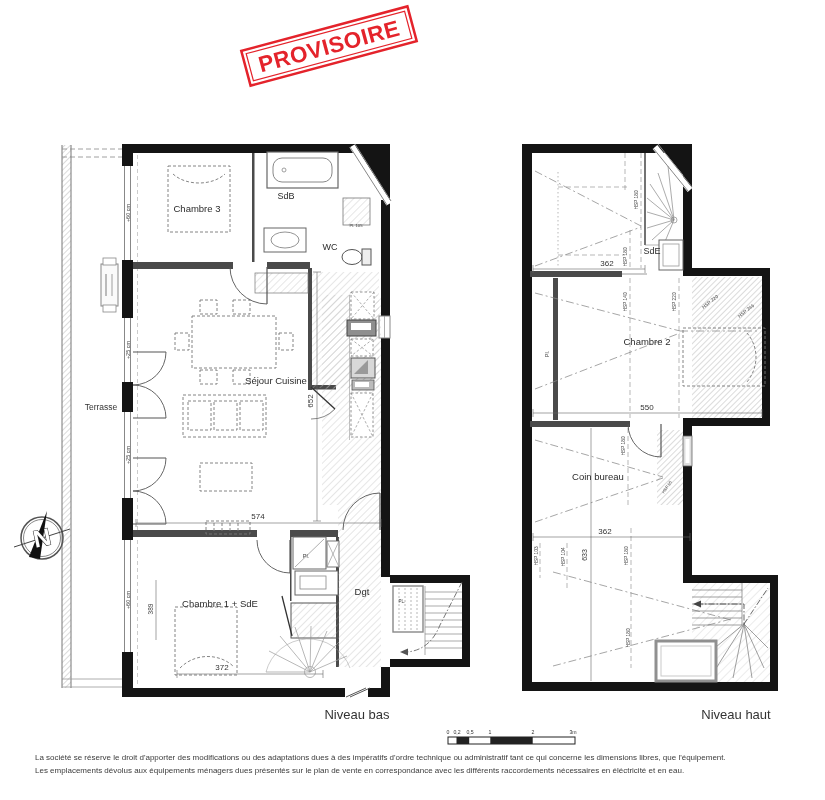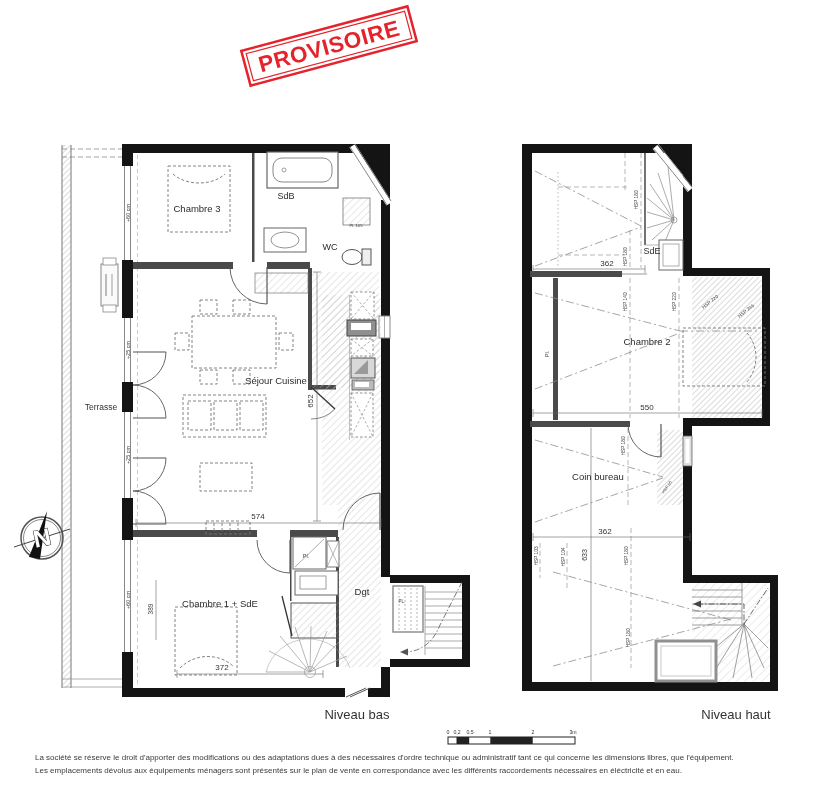--- a/index.html
+++ b/index.html
@@ -454,16 +454,16 @@
 
   <g transform="translate(329,46) rotate(-15)">
     <rect x="-86" y="-18" width="172" height="36" fill="#fff" stroke-width="2.5" stroke="#e4232b"></rect>
     <rect x="-82" y="-14" width="164" height="28" fill="none" stroke-width="1.2" stroke="#e4232b"></rect>
     <text x="0" y="8" font-size="22.5" font-weight="bold" text-anchor="middle" letter-spacing="0.5" fill="#e4232b">PROVISOIRE</text>
   </g>
 </svg>
 
 
 <div class="footer">
-  <div>La société se réserve le droit  d'apporter des modifications ou des adaptations dues à des nécessaires d'ordre technique ou administratif tant ce qui concerne les dimensions libres, que l'équipement.</div>
-  <div>Les emplacements dévolus aux équipements ménagers sont présentés sur le plan de vente en correspondance avec les différents raccordements nécessaires en éléctricité et en eau.</div>
+  <div>La société se réserve le droit  d'apporter des modifications ou des adaptations dues à des impératifs d'ordre technique ou administratif tant ce qui concerne les dimensions libres, que l'équipement.</div>
+  <div>Les emplacements dévolus aux équipements ménagers dues présentés sur le plan de vente en correspondance avec les différents raccordements nécessaires en éléctricité et en eau.</div>
 </div>
 </div>
 
 </body></html>

